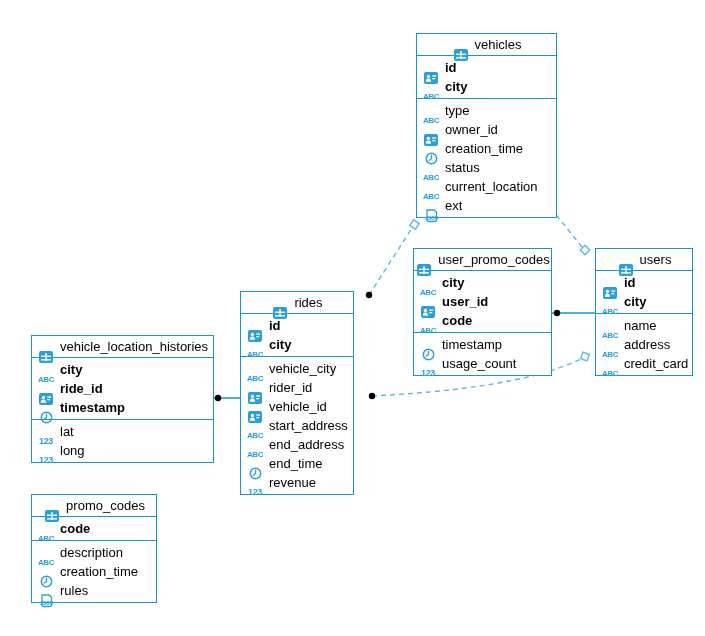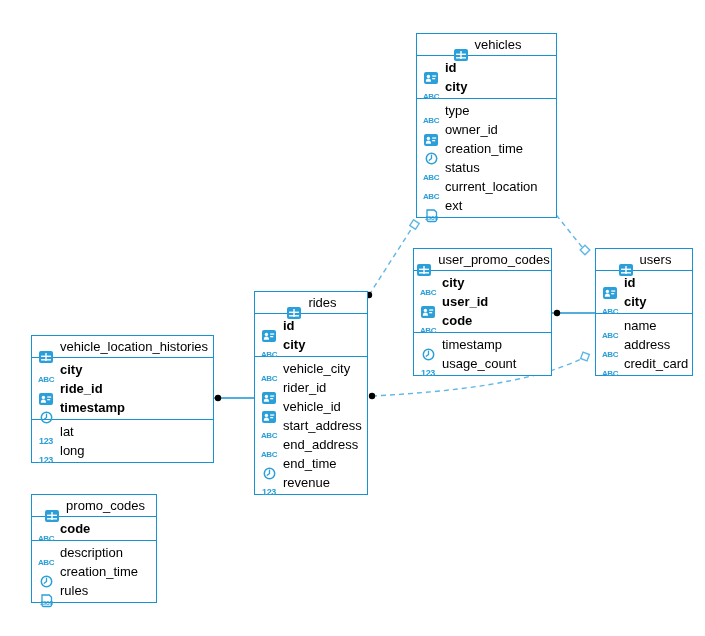--- a/index.html
+++ b/index.html
@@ -250,21 +250,21 @@
     <span class="col-label">address</span>
   </div>
         <div class="col-row">
     <span class="icon-box">
             <span class="txt-icon">ABC</span>
           </span>
     <span class="col-label">credit_card</span>
   </div>
       </div>
   </div>
-    <div class="card" style="left: 254px; top: 291px; width: 114px;">
+    <div class="card" style="left: 240px; top: 291px; width: 114px;">
     <div class="card-header">
       <span class="icon-box">
           <svg width="14" height="12" viewBox="0 0 14 12">
             <rect x="0" y="0" width="14" height="12" rx="2" fill="#2b9fd9"></rect>
             <rect x="2" y="4.6" width="10" height="1.4" fill="#fff"></rect>
             <rect x="6.3" y="2" width="1.4" height="8" fill="#fff"></rect>
             <rect x="2" y="8.1" width="10" height="1.4" fill="#fff"></rect>
           </svg>
         </span>
       <span class="card-title">rides</span>

